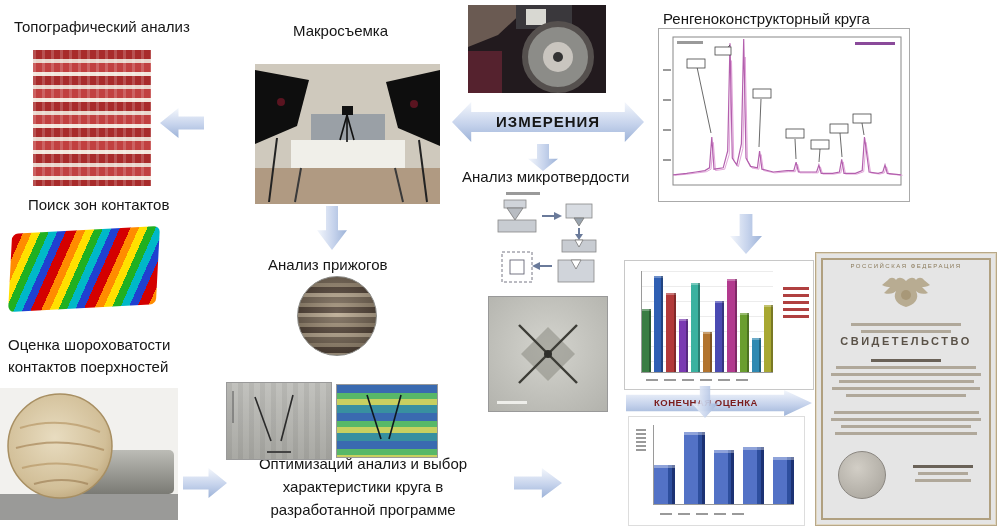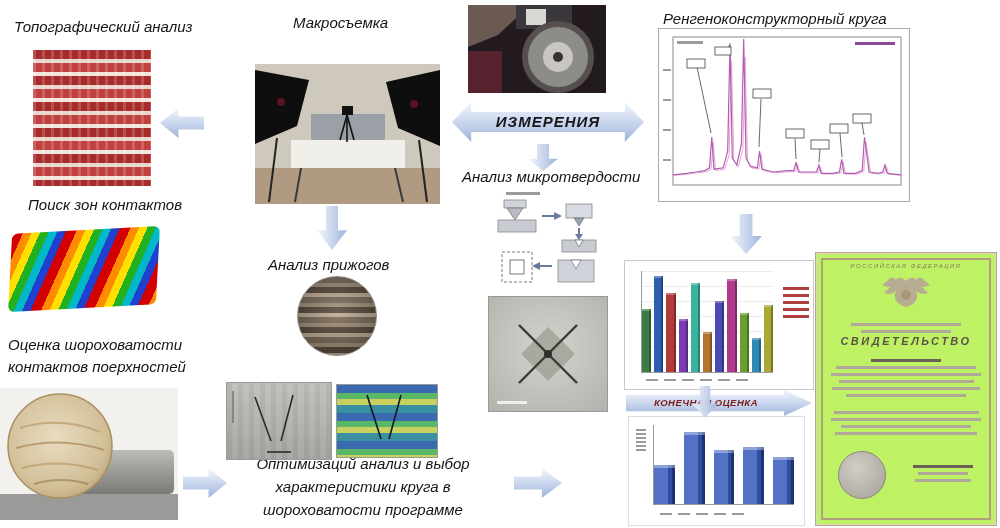--- a/index.html
+++ b/index.html
@@ -1,17 +1,17 @@
 <!DOCTYPE html>
 <html><head>
 <meta charset="utf-8">
 <style>
   html,body{margin:0;padding:0;background:#fff;}
   .canvas{position:relative;width:1000px;height:528px;background:#fff;
-          font-family:"Liberation Sans","DejaVu Sans",sans-serif;overflow:hidden;font-style:italic;}
+          font-family:"Liberation Sans","DejaVu Sans",sans-serif;overflow:hidden;}
   .label{position:absolute;font-size:15px;color:#151515;white-space:nowrap;}
   .pic{position:absolute;overflow:hidden;}
   
   .arr{position:absolute;background:linear-gradient(180deg,#f4f7fc,#c6d3ec 55%,#9db3d8);}
   .arr.vert{background:linear-gradient(90deg,#f4f7fc,#c6d3ec 55%,#9db3d8);}
   .clip-right{clip-path:polygon(0 28%,58% 28%,58% 0,100% 50%,58% 100%,58% 72%,0 72%);}
   .clip-left{clip-path:polygon(100% 28%,42% 28%,42% 0,0 50%,42% 100%,42% 72%,100% 72%);}
   .clip-down{clip-path:polygon(30% 0,70% 0,70% 55%,100% 55%,50% 100%,0 55%,30% 55%);}
   .clip-banner{clip-path:polygon(0 50%,10% 0,10% 25%,90% 25%,90% 0,100% 50%,90% 100%,90% 75%,10% 75%,10% 100%);}
   .clip-ribbon{clip-path:polygon(0 18%,85% 18%,85% 0,100% 50%,85% 100%,85% 82%,0 82%);}
@@ -39,48 +39,48 @@
       repeating-linear-gradient(180deg,#3a6ab0 0 8px,#58b868 8px 14px,#c8d060 14px 20px,#3890a0 20px 28px);}
   
   .chart{position:absolute;background:#fff;border:1px solid #c8c8c8;}
   .plot{position:absolute;display:flex;align-items:flex-end;gap:3px;
         border-left:1px solid #9a9a9a;border-bottom:1px solid #9a9a9a;
         background:repeating-linear-gradient(180deg,#ececec 0 1px,rgba(0,0,0,0) 1px 15px);}
   .plot .bar{flex:1;box-shadow:inset -2px 0 0 rgba(0,0,0,.28),inset 0 2px 0 rgba(255,255,255,.3);}
   .smudge{display:block;background:#b04040;height:3px;width:26px;margin:4px 0;}
   .tick{display:inline-block;background:#9a9a9a;height:2px;width:12px;margin:2px 3px;}
   
-  .cert{position:absolute;background:#bef264;border:1px solid #b8a888;box-shadow:0 0 0 1px #e0d6c0 inset;}
+  .cert{position:absolute;background:#e5e5e5;border:1px solid #b8a888;box-shadow:0 0 0 1px #e0d6c0 inset;}
   .cert-inner{position:absolute;inset:5px;border:2px double #b0a080;}
   .cert-header{position:absolute;top:10px;left:0;width:100%;text-align:center;font-size:6px;
                letter-spacing:1.5px;color:#8a7a5a;}
   .cert-title{position:absolute;top:82px;left:0;width:100%;text-align:center;font-size:11px;
               font-weight:700;letter-spacing:2.5px;color:#5a5248;}
   .tline{height:3px;background:#b0a89a;margin:4px auto;}
   .tline.dark{background:#6a6258;}
   .stamp{position:absolute;left:22px;top:198px;width:46px;height:46px;border-radius:50%;
          border:1px solid #8a8680;background:radial-gradient(circle at 40% 35%,#d2cec6,#a4a098);}
 </style>
 </head>
 <body>
 
 <div class="canvas">
 
   <div class="label" style="left:14px;top:18px">Топографический анализ</div>
-  <div class="label" style="left:293px;top:14px">Макросъемка</div>
+  <div class="label" style="left:293px;top:22px">Макросъемка</div>
   <div class="label" style="left:663px;top:10px">Ренгеноконструкторный круга</div>
   <div class="label" style="left:462px;top:168px">Анализ микротвердости</div>
   <div class="label" style="left:8px;top:336px">Оценка шороховатости</div>
   <div class="label" style="left:28px;top:196px">Поиск зон контактов</div>
   <div class="label" style="left:8px;top:358px">контактов поерхностей</div>
   <div class="label" style="left:268px;top:256px">Анализ прижогов</div>
   <div class="label" style="left:228px;top:452px;width:270px;text-align:center;white-space:normal;line-height:23px">
     <div>Оптимизаций анализ и выбор</div>
     <div>характеристики круга в</div>
-    <div>шороховатости программе</div>
+    <div>разработанной программе</div>
   </div>
 
   <div class="pic red-img" style="left:33px;top:50px;width:118px;height:136px"></div>
 
   <div class="pic" style="left:255px;top:64px;width:185px;height:140px">
     <svg width="185" height="140" viewBox="0 0 185 140">
       <rect width="185" height="140" fill="#cfc9bd"></rect>
       <rect y="104" width="185" height="36" fill="#b09a82"></rect>
       <polygon points="0,6 54,16 42,62 0,80" fill="#0e0e0e"></polygon>
       <circle cx="26" cy="38" r="4" fill="#5a1420"></circle>

